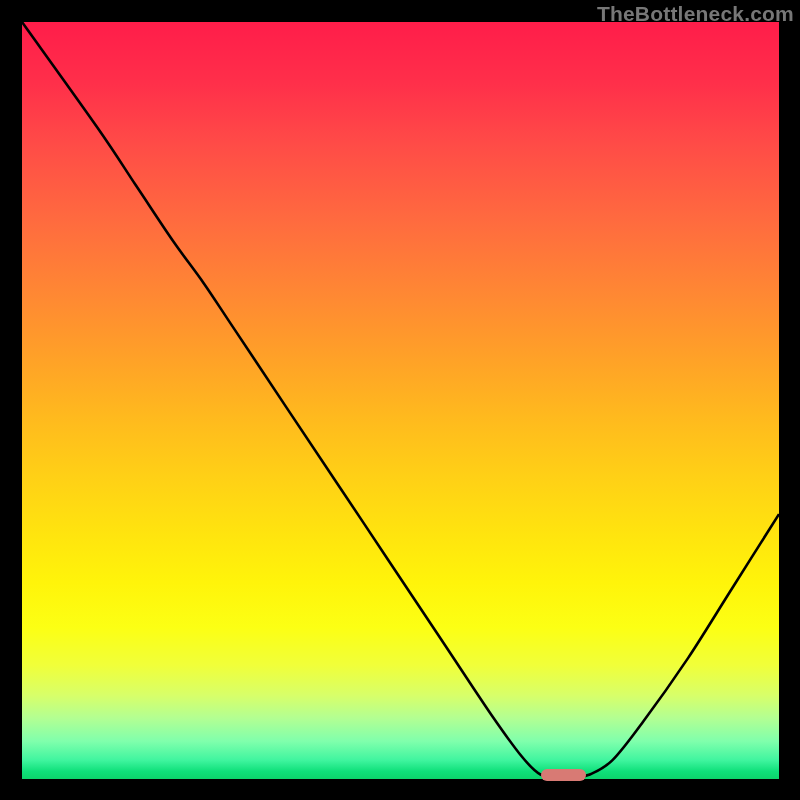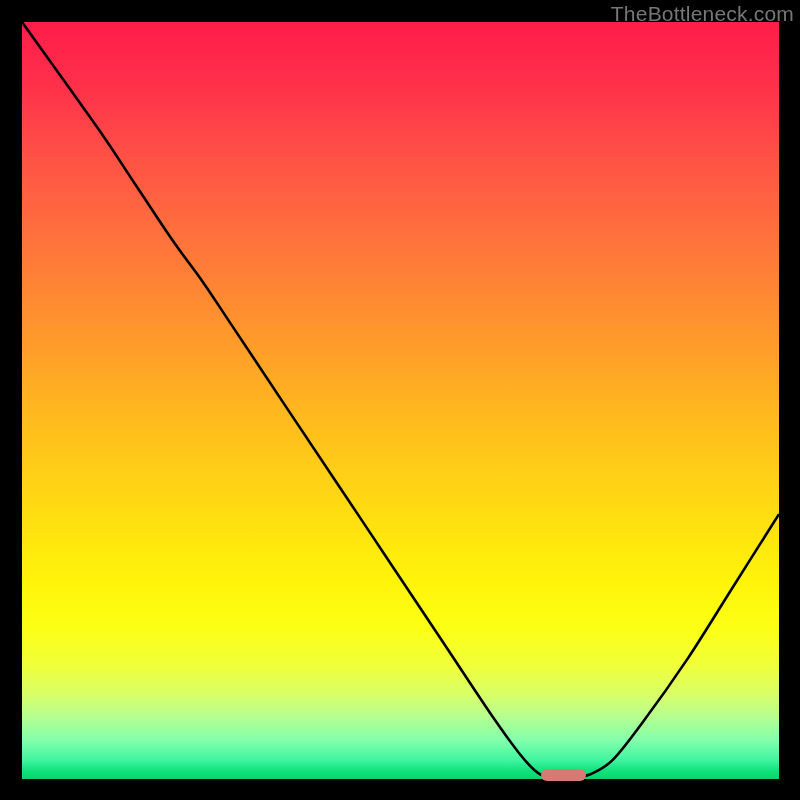--- a/index.html
+++ b/index.html
@@ -52,21 +52,21 @@
       #0fe07a 99%,
       #0cd46b 100%
     );
   }
   .watermark {
     position: absolute;
     top: 2px;
     right: 6px;
     color: #777;
     font-size: 21px;
-    font-weight: 400;
+    font-weight: 700;
     letter-spacing: 0.2px;
   }
   svg.curve {
     position: absolute;
     left: 0;
     top: 0;
     width: 100%;
     height: 100%;
   }
   .marker {

